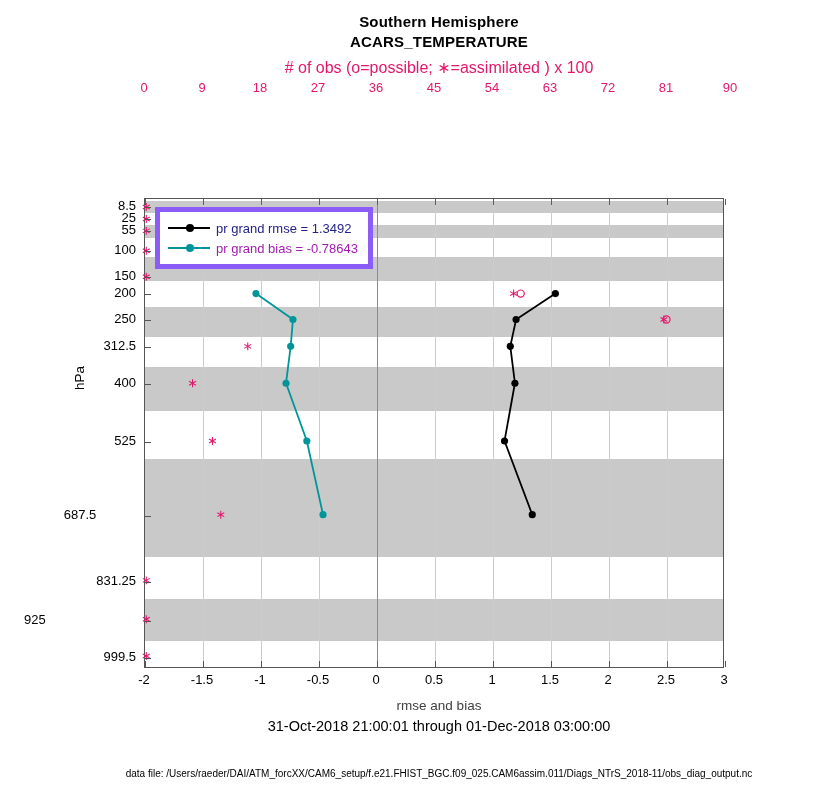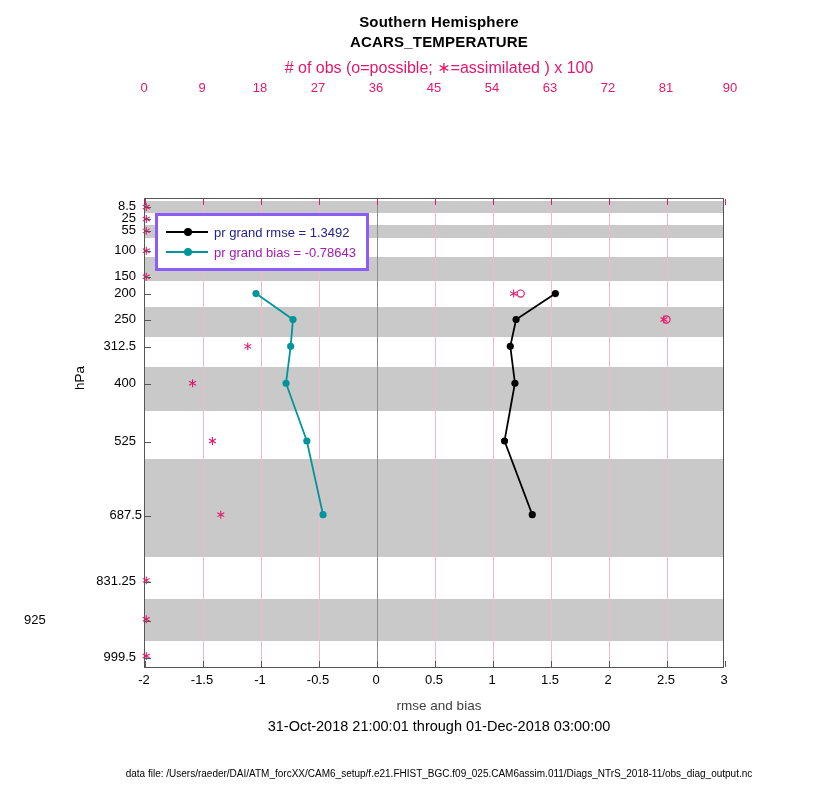--- a/index.html
+++ b/index.html
@@ -159,23 +159,23 @@
     text-align: center;
     font-size: 10px;
     color: #000;
     white-space: nowrap;
   }
 
   
   #legend {
     position: absolute;
     left: 10px;
-    top: 14px;
+    top: 8px;
     background: #fff;
-    border: 3px solid #8b5cf6;
+    border: 5px solid #8b5cf6;
     padding: 6px 10px 6px 8px;
     box-sizing: border-box;
   }
   .legend-row {
     display: flex;
     align-items: center;
     height: 20px;
   }
   .legend-sample {
     position: relative;
@@ -421,19 +421,19 @@
       <div class="ylabel-tick" style="right: auto; left: 0px; width: 112px; text-align: right; top: 198px;">8.5</div>
       <div class="ylabel-tick" style="right: auto; left: 0px; width: 112px; text-align: right; top: 210px;">25</div>
       <div class="ylabel-tick" style="right: auto; left: 0px; width: 112px; text-align: right; top: 222px;">55</div>
       <div class="ylabel-tick" style="right: auto; left: 0px; width: 112px; text-align: right; top: 242px;">100</div>
       <div class="ylabel-tick" style="right: auto; left: 0px; width: 112px; text-align: right; top: 268px;">150</div>
       <div class="ylabel-tick" style="right: auto; left: 0px; width: 112px; text-align: right; top: 285px;">200</div>
       <div class="ylabel-tick" style="right: auto; left: 0px; width: 112px; text-align: right; top: 311px;">250</div>
       <div class="ylabel-tick" style="right: auto; left: 0px; width: 112px; text-align: right; top: 338px;">312.5</div>
       <div class="ylabel-tick" style="right: auto; left: 0px; width: 112px; text-align: right; top: 375px;">400</div>
       <div class="ylabel-tick" style="right: auto; left: 0px; width: 112px; text-align: right; top: 433px;">525</div>
-      <div class="ylabel-tick" style="right: auto; left: 6px; width: 112px; text-align: right; top: 507px;">687.5</div>
+      <div class="ylabel-tick" style="right: auto; left: 0px; width: 112px; text-align: center; top: 507px;">687.5</div>
       <div class="ylabel-tick" style="right: auto; left: 0px; width: 112px; text-align: right; top: 573px;">831.25</div>
       <div class="ylabel-tick" style="right: auto; left: 0px; width: 112px; top: 612px;">925</div>
       <div class="ylabel-tick" style="right: auto; left: 0px; width: 112px; text-align: right; top: 649px;">999.5</div>
     </div>
 
 </div>
 
 </body></html>

